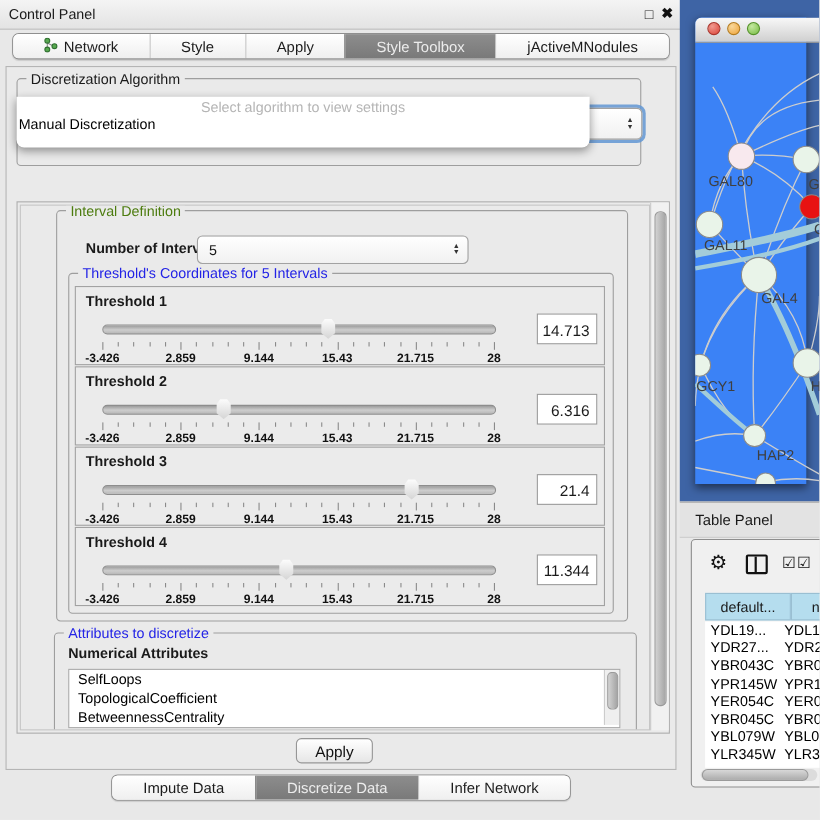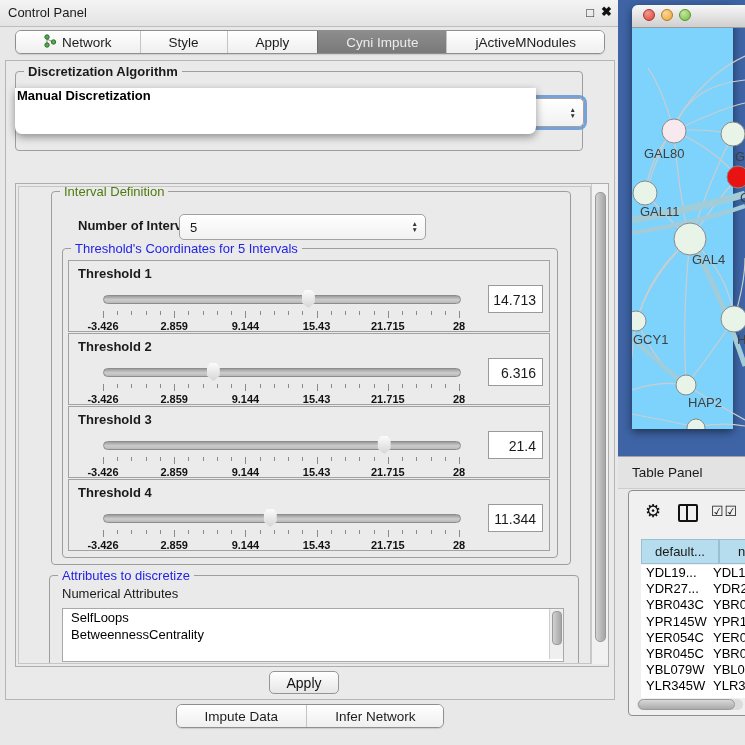--- a/index.html
+++ b/index.html
@@ -1,18 +1,18 @@
 <!DOCTYPE html>
 <html><head>
 <meta charset="utf-8">
 <style>
   html,body{margin:0;padding:0;}
   body{width:745px;height:745px;overflow:hidden;position:relative;
        font-family:"Liberation Sans",sans-serif;background:#e8e8e8;color:#1a1a1a;}
-  .bold{font-weight:bold;}
+  .bold{font-weight:normal;}
 
   
   #left-panel{position:absolute;left:0;top:0;width:620px;height:538px;background:#e8e8e8;}
   #titlebar{position:absolute;left:0;top:0;width:620px;height:26px;
             background:linear-gradient(#f4f4f4,#e3e3e3);border-bottom:1px solid #bdbdbd;}
   #titlebar .wtitle{position:absolute;left:8px;top:5px;font-size:13px;color:#1a1a1a;}
   #win-float{position:absolute;right:26px;top:5px;font-size:13px;color:#222;}
   #win-close{position:absolute;right:8px;top:4px;font-size:13px;font-weight:bold;color:#111;}
 
   .segbar{display:flex;border:1px solid #8f8f8f;border-radius:6px;overflow:hidden;
@@ -59,49 +59,49 @@
                 border:1px solid #9a9a9a;background:linear-gradient(90deg,#d2d2d2,#a5a5a5);}
 
   #interval-group{left:32px;top:4px;width:518px;height:372px;}
   #num-label{position:absolute;left:26px;top:26px;font-size:13px;font-weight:bold;}
   #num-combo{left:127px;top:22px;width:245px;height:24px;}
   #thresh-group{left:10px;top:56px;width:494px;height:308px;}
   #thresholds{position:absolute;left:5px;top:11px;width:482px;}
 
   .tpanel{position:relative;width:480px;height:70px;border:1px solid #a2a2a2;background:#ebebeb;margin-bottom:1px;}
   .tlabel{position:absolute;left:9px;top:5px;font-size:13px;font-weight:bold;}
-  .slider-wrap{position:absolute;left:32px;top:28px;width:360px;height:40px;}
+  .slider-wrap{position:absolute;left:22px;top:28px;width:360px;height:40px;}
   .track{position:absolute;left:2px;top:6px;width:356px;height:7px;border:1px solid #8d8d8d;border-radius:5px;
          background:linear-gradient(#9c9c9c,#cdcdcd 55%,#b8b8b8);}
   .thumb-sl{position:absolute;top:0px;width:16px;height:19px;
          background:linear-gradient(#fefefe,#d5d5d5);
          clip-path:polygon(50% 100%,10% 72%,10% 28%,30% 5%,70% 5%,90% 28%,90% 72%);
          filter:drop-shadow(0 0 1px #777);}
   .tick{position:absolute;top:22px;width:1px;height:4px;background:#8a8a8a;}
   .tick.major{height:7px;}
   .ticklab{position:absolute;top:31px;transform:translateX(-50%);font-size:11px;font-weight:bold;color:#111;white-space:nowrap;}
   .vbox{position:absolute;right:6px;top:24px;width:55px;height:28px;background:#fff;border:1px solid #9a9a9a;
         font-size:14px;text-align:right;line-height:28px;padding-right:6px;box-sizing:border-box;}
 
   #attr-group{left:30px;top:388px;width:528px;height:92px;}
-  #attr-label{position:absolute;left:12px;top:10px;font-size:13px;font-weight:normal;}
+  #attr-label{position:absolute;left:12px;top:10px;font-size:13px;font-weight:bold;}
   #attr-list{position:absolute;left:12px;top:32px;width:500px;height:52px;background:#fff;
              border:1px solid #a8a8a8;overflow:hidden;}
   .attr-item{font-size:13px;line-height:17px;padding-left:8px;color:#000;white-space:nowrap;}
   #attr-vscroll{position:absolute;right:0;top:0;width:13px;height:50px;background:#efefef;border-left:1px solid #ccc;}
   #attr-vscroll .thumb{position:absolute;left:2px;top:2px;width:8px;height:32px;border-radius:4px;
              border:1px solid #9a9a9a;background:linear-gradient(90deg,#d2d2d2,#a5a5a5);}
 
   #apply-btn{position:absolute;left:263px;top:610px;width:70px;height:23px;font-size:14px;
              font-family:"Liberation Sans",sans-serif;color:#111;
              background:linear-gradient(#ffffff,#e6e6e6);border:1px solid #969696;border-radius:5px;}
 
   
   #desktop-blue{position:absolute;left:618px;top:0;width:127px;height:456px;background:#3e64a5;}
-  #net-window{position:absolute;left:632px;top:5px;width:101px;height:424px;background:#7dd3fc;
+  #net-window{position:absolute;left:632px;top:16px;width:101px;height:424px;background:#3b82f6;
               border-radius:6px 0 0 0;box-shadow:0 3px 8px rgba(0,0,0,.5);}
   #net-titlebar{position:absolute;left:0;top:0;width:113px;height:22px;border-radius:6px 0 0 0;
               background:linear-gradient(#f8f8f8,#cfcfcf);border-bottom:1px solid #9a9a9a;}
   .light{position:absolute;top:4px;width:12px;height:12px;border-radius:50%;box-sizing:border-box;}
   #light-red{left:11px;background:radial-gradient(circle at 35% 30%,#f09a90,#dc4337);border:1px solid #a8352c;}
   #light-yellow{left:29px;background:radial-gradient(circle at 35% 30%,#f8d79a,#efa337);border:1px solid #b37c20;}
   #light-green{left:47px;background:radial-gradient(circle at 35% 30%,#c4e8a0,#76bb42);border:1px solid #55922b;}
   #net-canvas{position:absolute;left:0;top:23px;width:113px;height:401px;display:block;}
 
   #table-panel-bar{position:absolute;left:618px;top:456px;width:127px;height:31px;background:#e3e3e3;
@@ -147,39 +147,40 @@
             </svg></span>
           <span>Network</span>
         </span>
         <span class="seg">
           <span>Style</span>
         </span>
         <span class="seg">
           <span>Apply</span>
         </span>
         <span class="seg selected">
-          <span>Cyni Impute</span>
+          <span>Style Toolbox</span>
         </span>
         <span class="seg">
           <span>jActiveMNodules</span>
         </span>
       </div>
     </div>
 
   <div id="main-panel">
 
     <div id="algo-group" class="group">
       <span class="gtitle bold">Discretization Algorithm</span>
       <div id="algo-combo" class="combo">
         <span class="stepper">▲<br>▼</span>
       </div>
     </div>
 
 
     <div id="algo-popup">
+      <div class="popup-prompt">Select algorithm to view settings</div>
       <div class="popup-opt bold">Manual Discretization</div>
     </div>
 
     <div id="scrollpane">
       <div id="scrollcontent">
 
         <div id="interval-group" class="group">
           <span class="gtitle green">Interval Definition</span>
           <span id="num-label">Number of Intervals</span>
           <div id="num-combo" class="combo">
@@ -352,40 +353,44 @@
               </div>
           </div>
         </div>
 
         <div id="attr-group" class="group">
           <span class="gtitle blue">Attributes to discretize</span>
           <span id="attr-label">Numerical Attributes</span>
           <div id="attr-list">
 
           <div class="attr-item">SelfLoops</div>
+              <div class="attr-item">TopologicalCoefficient</div>
               <div class="attr-item">BetweennessCentrality</div>
               <div id="attr-vscroll">
                 <div class="thumb"></div>
               </div>
             </div>
         </div>
 
       </div>
       <div id="main-vscroll">
         <div class="thumb"></div>
       </div>
     </div>
 
     <button id="apply-btn">Apply</button>
   </div>
 
   <div id="bottom-tabs">
       <div class="segbar">
         <span class="seg">
           <span>Impute Data</span>
+        </span>
+        <span class="seg selected">
+          <span>Discretize Data</span>
         </span>
         <span class="seg">
           <span>Infer Network</span>
         </span>
       </div>
     </div>
 </div>
 
 <div id="desktop-blue"></div>
 

